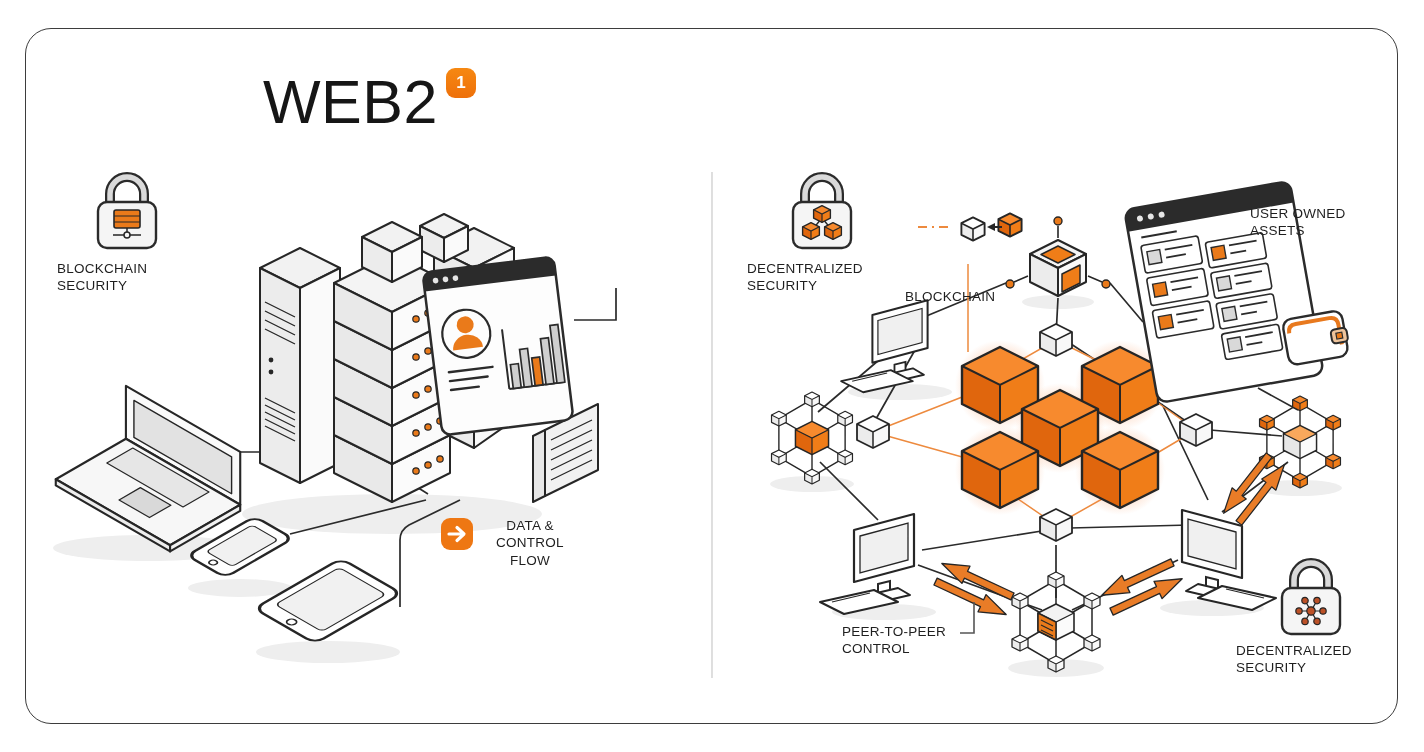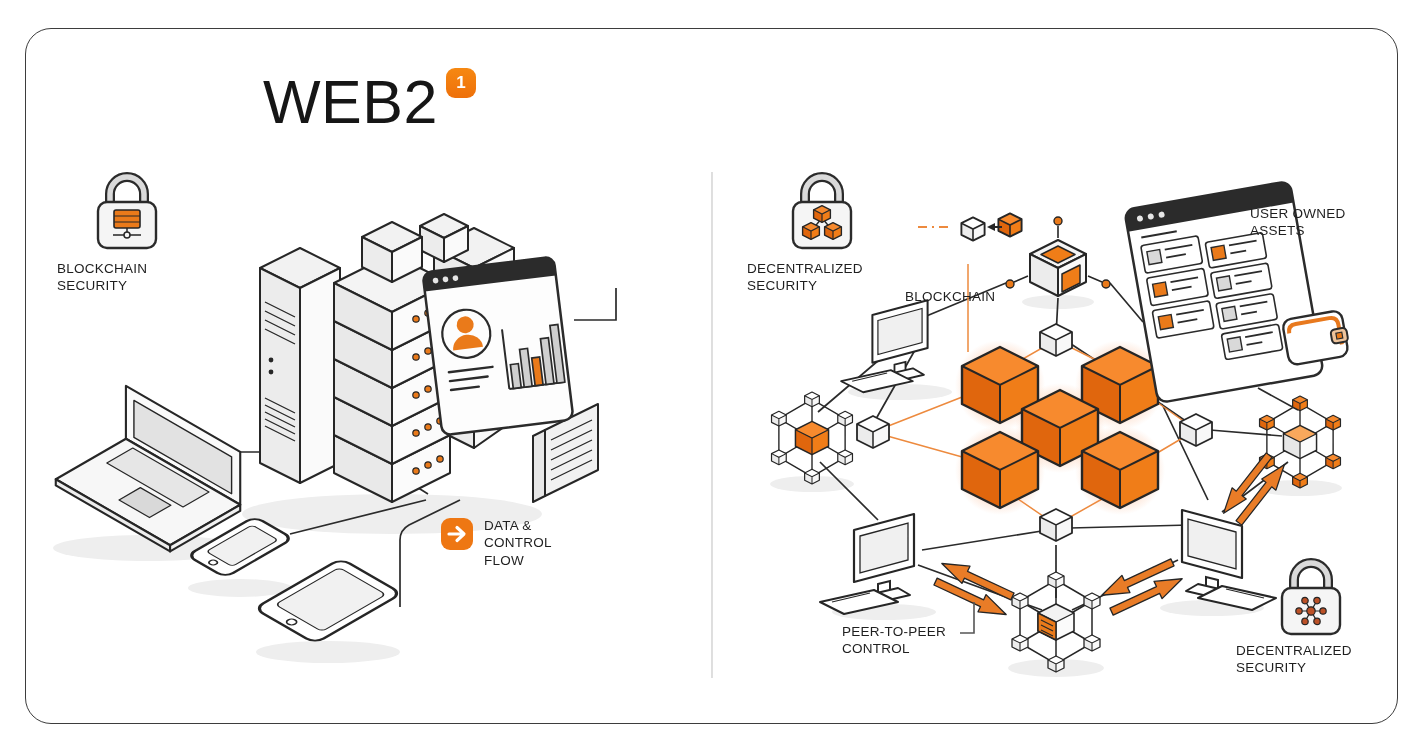--- a/index.html
+++ b/index.html
@@ -7,21 +7,21 @@
          font-family:"Liberation Sans",sans-serif;}
   #frame{position:absolute;left:25px;top:28px;width:1371px;height:694px;
          border:1.6px solid #3d3d3d;border-radius:26px;}
   .title-row{position:absolute;display:flex;align-items:flex-start;}
   .big-title{font-size:61px;font-weight:500;color:#161616;letter-spacing:.5px;line-height:.95;}
   .badge{margin-left:8px;margin-top:-6px;width:30px;height:30px;border-radius:9px;
          background:linear-gradient(180deg,#F68812,#EE700A);color:#fff;font-size:17px;font-weight:700;
          display:flex;align-items:center;justify-content:center;}
   .lbl{position:absolute;font-size:13.5px;line-height:1.28;letter-spacing:.25px;color:#1f1f1f;
        text-align:left;font-weight:400;}
-  .lbl.left{text-align:left;}
+  .lbl.left{text-align:center;}
   svg{position:absolute;left:0;top:0;}
 </style>
 </head>
 <body>
 
 <div id="stage">
 
   <div id="frame"></div>
 
   <svg width="1424" height="752" viewBox="0 0 1424 752">

